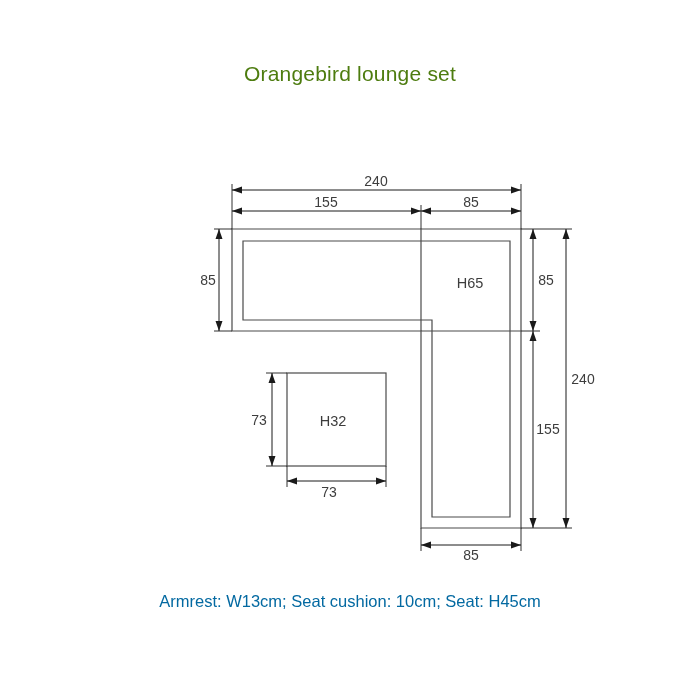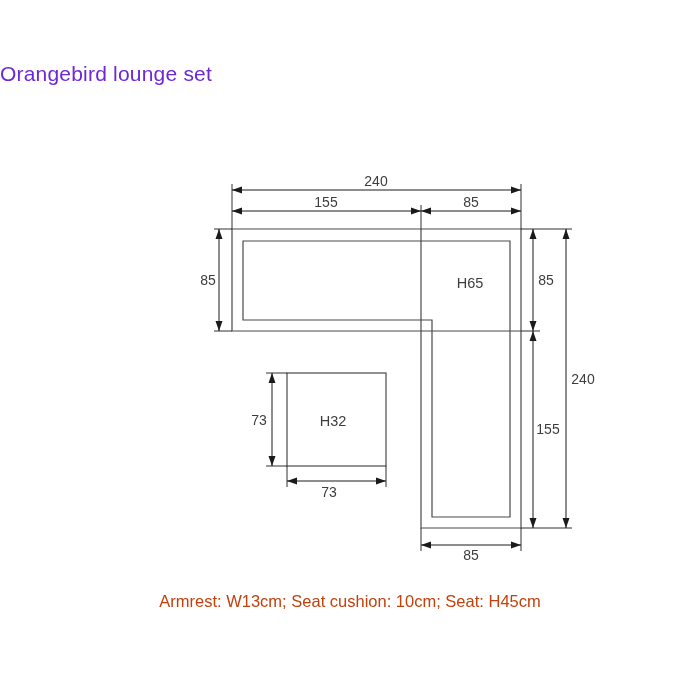--- a/index.html
+++ b/index.html
@@ -19,33 +19,34 @@
     left: 0;
     top: 0;
     width: 700px;
     height: 700px;
   }
   .title {
     position: absolute;
     left: 0;
     top: 62px;
     width: 700px;
+    text-align: center;
     font-size: 21px;
-    color: #6d28d9;
+    color: #4d7c0f;
     letter-spacing: 0.2px;
     font-family: "Liberation Sans", sans-serif;
   }
   .footer-note {
     position: absolute;
     left: 0;
     top: 592px;
     width: 700px;
     text-align: center;
     font-size: 16.5px;
-    color: #c2410c;
+    color: #0369a1;
     font-family: "Liberation Sans", sans-serif;
   }
   svg.drawing {
     position: absolute;
     left: 0;
     top: 0;
     width: 700px;
     height: 700px;
   }
   svg text {

